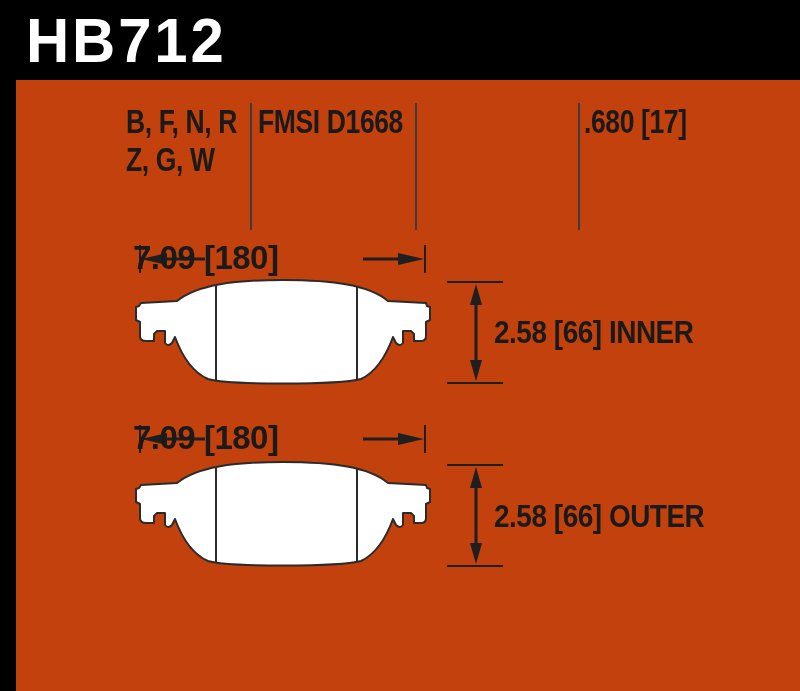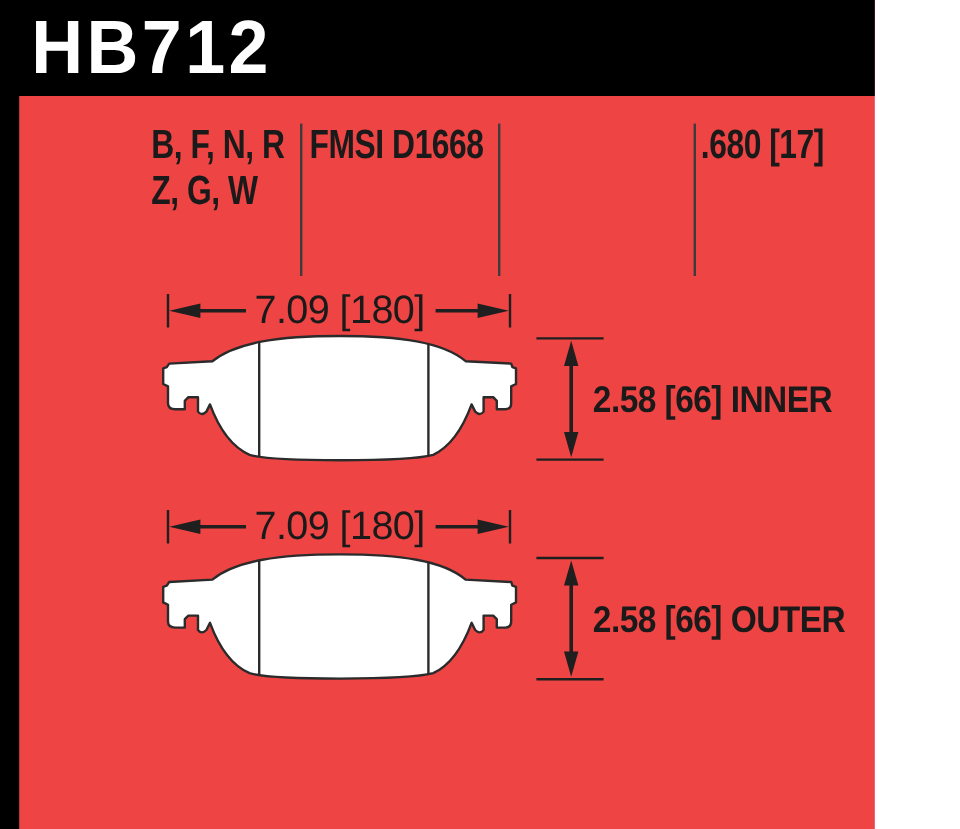--- a/index.html
+++ b/index.html
@@ -1,21 +1,21 @@
 <!DOCTYPE html>
 <html><head>
 <meta charset="utf-8">
 <style>
   * { margin: 0; padding: 0; box-sizing: border-box; }
   html, body { background: #ffffff; }
   .sheet {
     position: relative;
-    width: 729px;
+    width: 800px;
     height: 691px;
-    background: #ef4444;
+    background: #c2410c;
     overflow: hidden;
     font-family: "Liberation Sans", sans-serif;
     color: #1a1a1a;
   }
   .top-band {
     position: absolute;
     left: 0; top: 0;
     width: 800px; height: 80px;
     background: #000000;
   }
@@ -76,23 +76,23 @@
     width: 300px;
     height: 34px;
   }
   .hdim-1 { top: 242px; }
   .hdim-2 { top: 422px; }
   .hdim svg { position: absolute; left: 0; top: 0; }
   .hdim-label {
     position: absolute;
     left: 0; right: 0;
     top: -3px;
-    text-align: center;
+    text-align: left;
     font-size: 33px;
-    font-weight: normal;
+    font-weight: bold;
     letter-spacing: -0.5px;
     white-space: nowrap;
   }
   .vdim {
     position: absolute;
     left: 446px;
     width: 60px;
     height: 110px;
   }
   .vdim-1 { top: 278px; }

